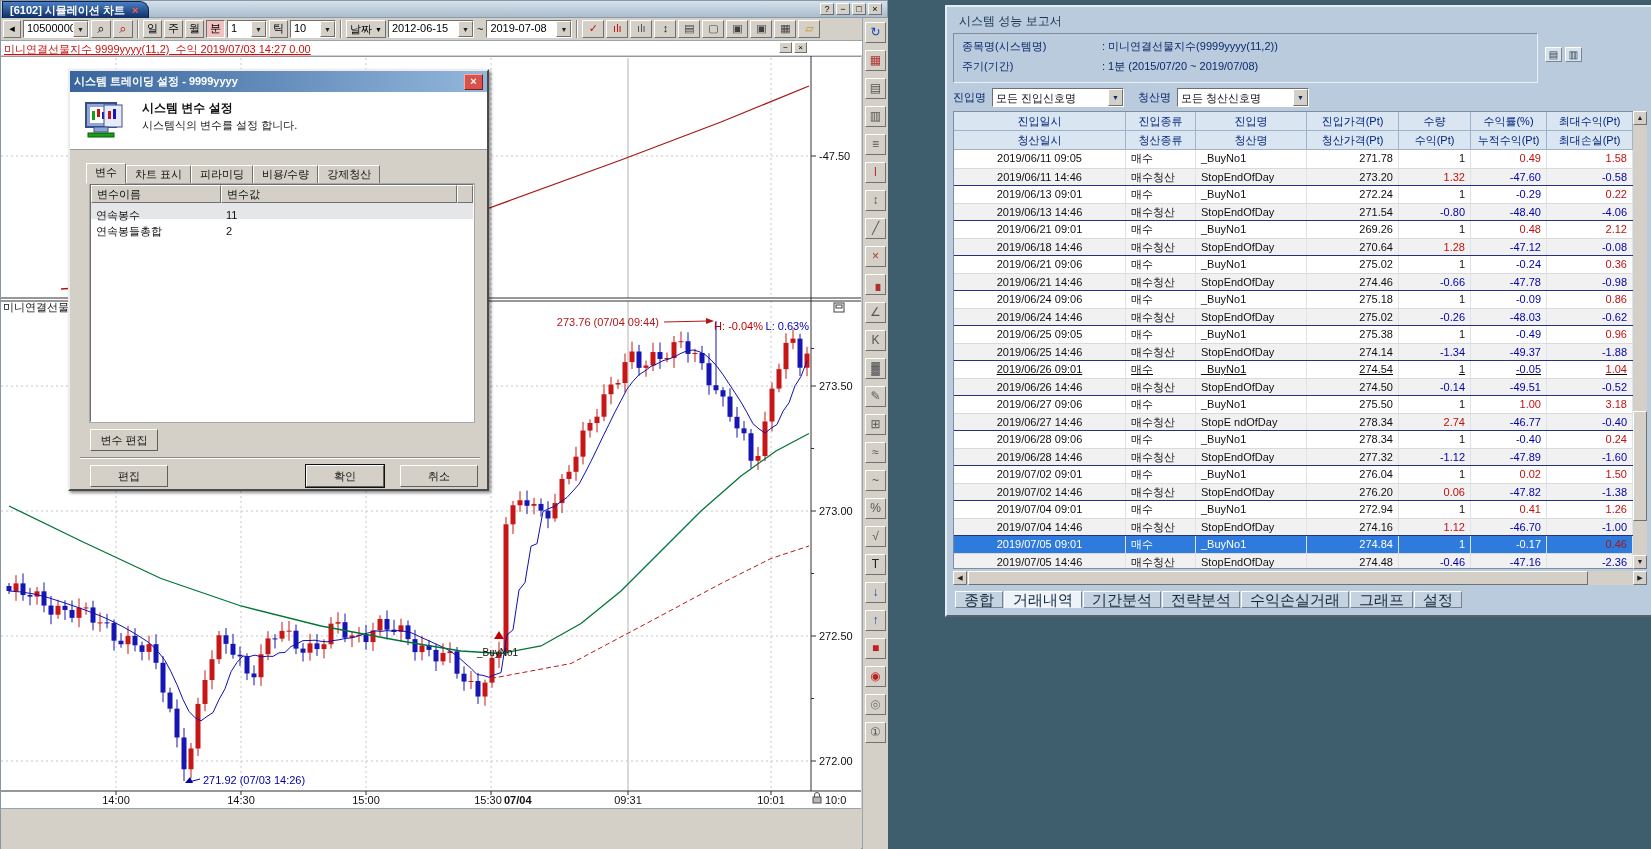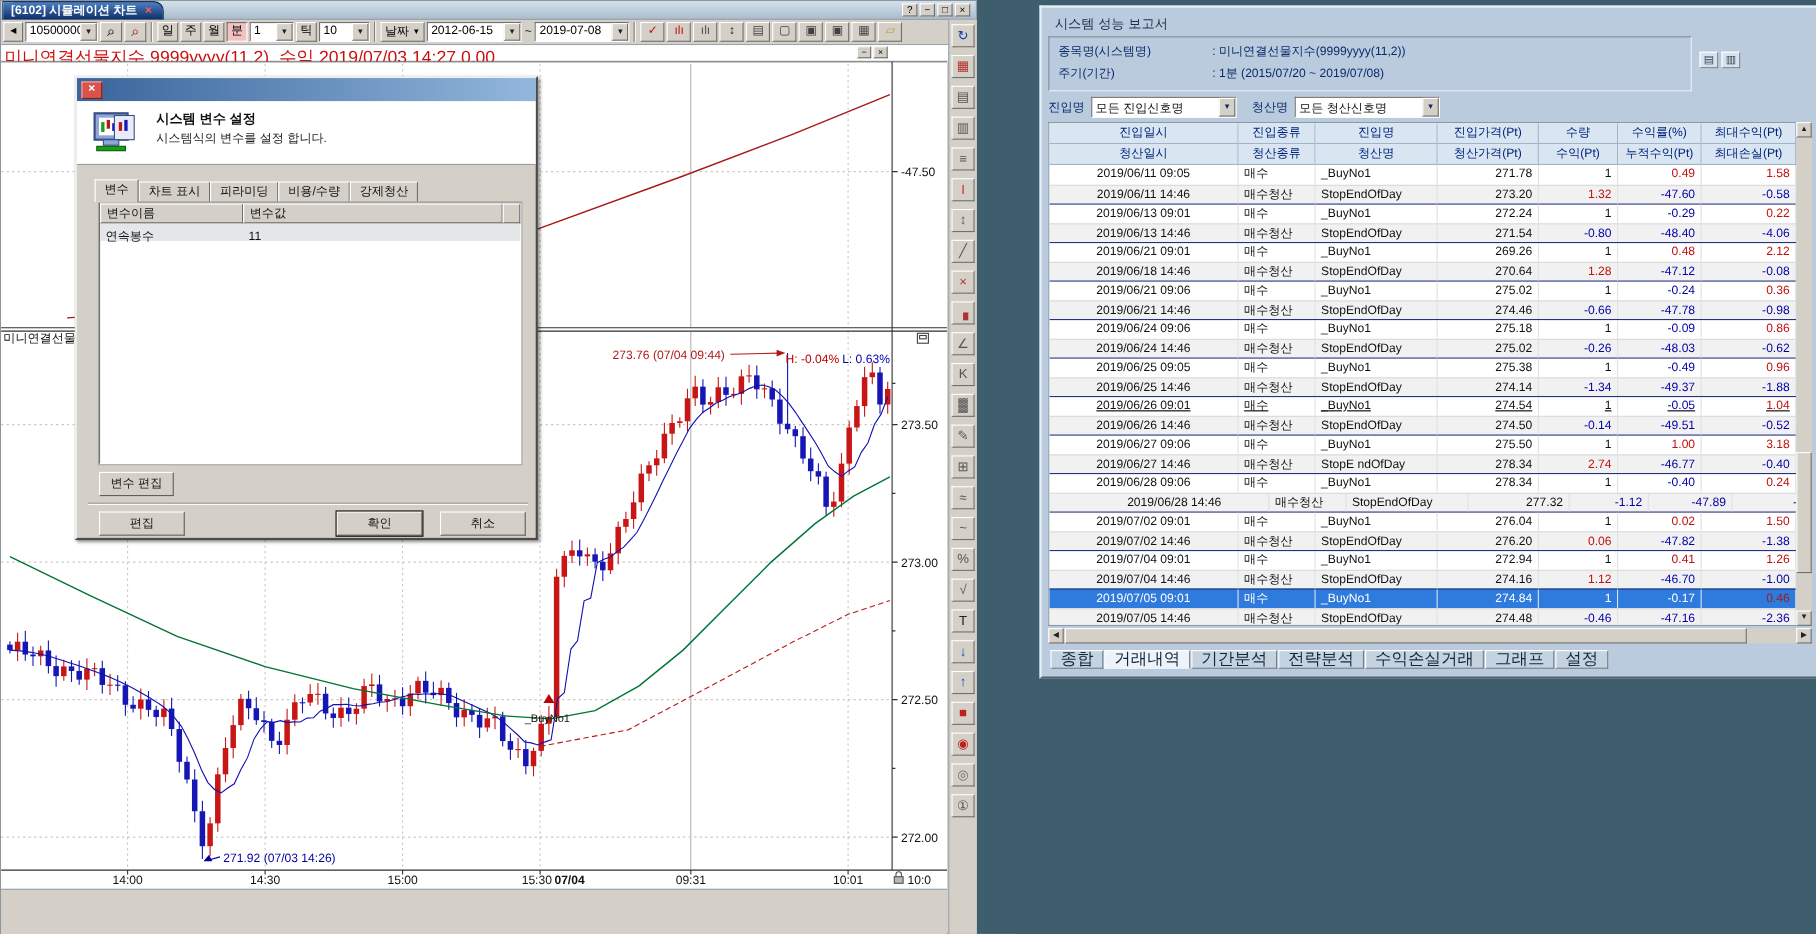--- a/index.html
+++ b/index.html
@@ -27,21 +27,21 @@
   .tbtn { height: 18px; min-width: 18px; background: #D4D0C8; border: 1px solid;
     border-color: #fff #707070 #707070 #fff; font-size: 11px; padding: 0 3px; line-height: 15px; text-align: center; }
   .tbtn.active { background: #F2C2C2; border-color: #707070 #fff #fff #707070; }
   .combo { height: 18px; background: #fff; border: 1px solid; border-color: #707070 #fff #fff #707070;
     display: flex; align-items: stretch; font-size: 11px; }
   .combo .cval { padding: 1px 3px 0 3px; flex: 1; white-space: nowrap; overflow: hidden; }
   .combo .drop { width: 15px; background: #D4D0C8; border: 1px solid; border-color:#fff #707070 #707070 #fff;
     font-size: 7px; text-align: center; line-height: 15px; color: #202020; }
   .sep { width: 2px; height: 18px; border-left: 1px solid #808080; border-right: 1px solid #fff; margin: 0 2px; }
   .info-line { height: 15px; background: #FFFFFF; position: relative; border-bottom: 1px solid #CFCFCF; }
-  .info-text { position: absolute; left: 3px; top: 1px; color: #CC1010; font-size: 16px; white-space: nowrap; text-decoration: underline; }
+  .info-text { position: absolute; left: 3px; top: 1px; color: #CC1010; font-size: 11px; white-space: nowrap; text-decoration: underline; }
   .inner-ctl { position: absolute; width: 13px; height: 11px; background: #D4D0C8; border: 1px solid;
     border-color: #fff #707070 #707070 #fff; font-size: 8px; line-height: 9px; text-align: center; z-index: 5; }
   #chart-svg { position: absolute; left: 0; top: 55px; background: #fff; }
   .tool-strip { position: absolute; left: 861px; top: 17px; width: 26px; height: 831px;
     background: #D4D0C8; border-left: 1px solid #98A4AE; display: flex; flex-direction: column;
     align-items: center; padding-top: 4px; gap: 7px; }
   .tool { width: 21px; height: 21px; background: #D4D0C8; border: 1px solid;
     border-color: #fff #707070 #707070 #fff; font-size: 12px; text-align: center; line-height: 19px; overflow: hidden; }
   .chart-bottom { position: absolute; left: 0; top: 807px; width: 860px; height: 42px;
     background: #D4D0C8; border-top: 1px solid #98A4AE; }
@@ -527,20 +527,21 @@
       <div class="tool" style="color: rgb(16, 64, 192);">↓</div>
       <div class="tool" style="color: rgb(16, 64, 192);">↑</div>
       <div class="tool" style="color: rgb(192, 32, 32);">■</div>
       <div class="tool" style="color: rgb(192, 32, 32);">◉</div>
       <div class="tool" style="color: rgb(112, 112, 112);">◎</div>
       <div class="tool" style="color: rgb(85, 85, 85);">①</div>
     </div>
 
   <div id="dialog">
     <div class="dlg-title">
+      <span class="dlg-title-text">시스템 트레이딩 설정 - 9999yyyy</span>
       <span class="dlg-x">×</span>
     </div>
     <div class="dlg-header">
       <svg width="46" height="44" style="position:absolute;left:12px;top:7px">
         <rect x="4" y="4" width="30" height="24" fill="#8FA6D9" stroke="#3A4E86" stroke-width="2"></rect>
         <rect x="8" y="8" width="22" height="16" fill="#FFFFFF"></rect>
         <rect x="10" y="12" width="3" height="9" fill="#16A016"></rect>
         <rect x="15" y="10" width="3" height="8" fill="#C01616"></rect>
         <rect x="20" y="13" width="3" height="7" fill="#1616C0"></rect>
         <rect x="22" y="6" width="18" height="22" fill="#E8ECF8" stroke="#3A4E86"></rect>
@@ -563,20 +564,24 @@
       <div class="dg-head" id="dlg-grid-head">
           <div class="dg-hc" style="width: 130px;">변수이름</div>
           <div class="dg-hc" style="width: 236px;">변수값</div>
           <div class="dg-hc" style="flex: 1 1 0%;"></div>
         </div>
       <div id="dlg-grid-body">
           <div class="dg-row" style="background: rgb(228, 230, 232);">
             <div class="dg-c" style="width: 130px;">연속봉수</div>
             <div class="dg-c" style="width: 236px;">11</div>
           </div>
+          <div class="dg-row">
+            <div class="dg-c" style="width: 130px;">연속봉들총합</div>
+            <div class="dg-c" style="width: 236px;">2</div>
+          </div>
         </div>
     </div>
     <div class="dlg-btn" style="left:20px;top:358px;width:68px">변수 편집</div>
     <div class="dlg-groove"></div>
     <div class="dlg-btn" style="left:20px;top:394px;width:78px">편집</div>
     <div class="dlg-btn default" style="left:236px;top:394px;width:78px">확인</div>
     <div class="dlg-btn" style="left:330px;top:394px;width:78px">취소</div>
   </div>
 </div>
 
@@ -774,21 +779,21 @@
       </div>
       <div class="rrow" style="border-top: 1px solid rgb(37, 49, 126);">
         <div class="rc c0" style="width: 172px; color: rgb(16, 16, 16);">2019/06/28 09:06</div>
         <div class="rc c1" style="width: 70px; color: rgb(16, 16, 16);">매수</div>
         <div class="rc c2" style="width: 111px; color: rgb(16, 16, 16);">_BuyNo1</div>
         <div class="rc c3" style="width: 92px; color: rgb(16, 16, 16);">278.34</div>
         <div class="rc c4" style="width: 72px; color: rgb(16, 16, 16);">1</div>
         <div class="rc c5" style="width: 76px; color: rgb(0, 0, 168);">-0.40</div>
         <div class="rc c6" style="width: 86px; color: rgb(192, 16, 16);">0.24</div>
       </div>
-      <div class="rrow alt" style="border-top: 1px solid rgb(218, 218, 218); padding-left: 28px;">
+      <div class="rrow alt" style="border-top: 1px solid rgb(218, 218, 218);">
         <div class="rc c0" style="width: 172px; color: rgb(16, 16, 16);">2019/06/28 14:46</div>
         <div class="rc c1" style="width: 70px; color: rgb(16, 16, 16);">매수청산</div>
         <div class="rc c2" style="width: 111px; color: rgb(16, 16, 16);">StopEndOfDay</div>
         <div class="rc c3" style="width: 92px; color: rgb(16, 16, 16);">277.32</div>
         <div class="rc c4" style="width: 72px; color: rgb(0, 0, 168);">-1.12</div>
         <div class="rc c5" style="width: 76px; color: rgb(0, 0, 168);">-47.89</div>
         <div class="rc c6" style="width: 86px; color: rgb(0, 0, 168);">-1.60</div>
       </div>
       <div class="rrow" style="border-top: 1px solid rgb(37, 49, 126);">
         <div class="rc c0" style="width: 172px; color: rgb(16, 16, 16);">2019/07/02 09:01</div>

